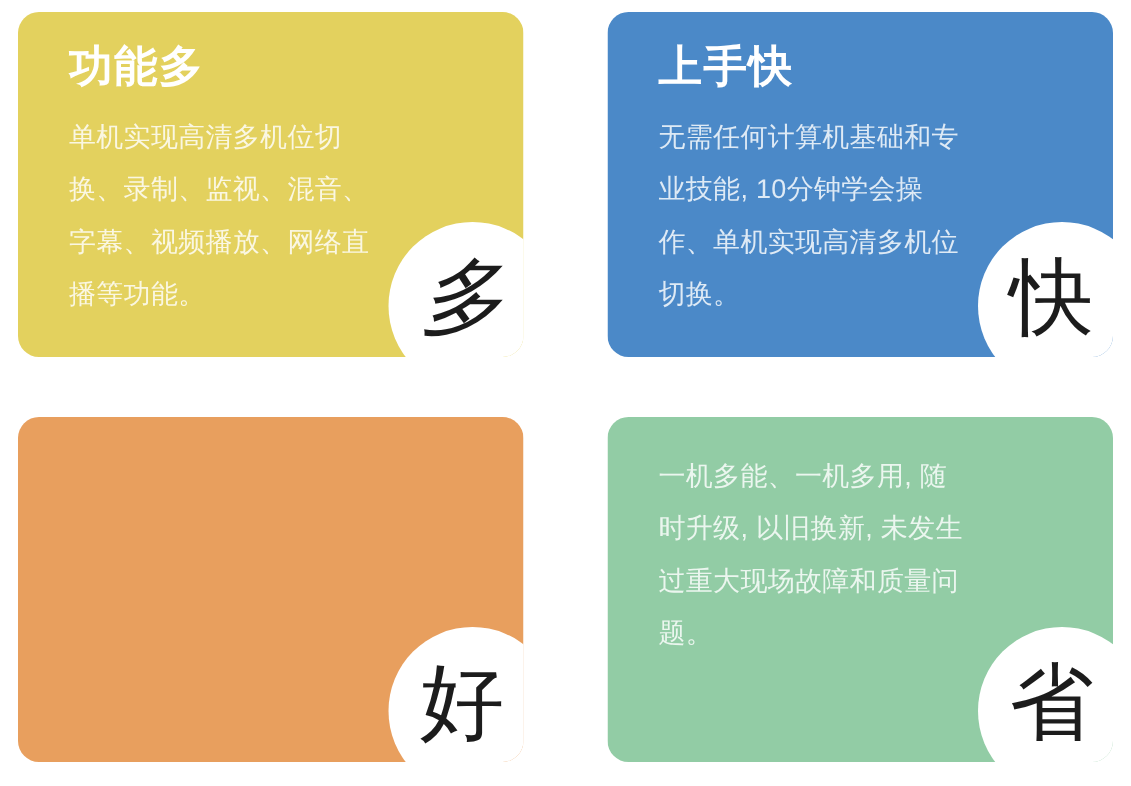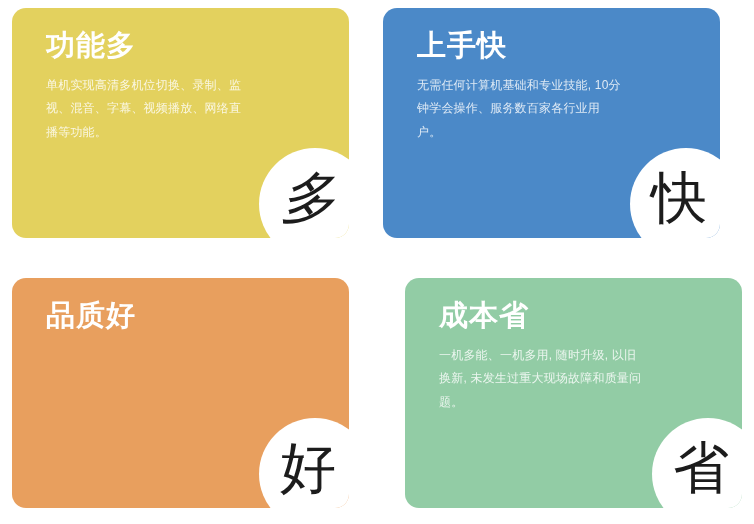--- a/index.html
+++ b/index.html
@@ -62,21 +62,21 @@
     font-size: 29px;
     font-weight: bold;
     color: #ffffff;
     letter-spacing: 1px;
     line-height: 1.1;
     margin: 0 0 12px 0;
     white-space: pre;
   }
 
   .card-desc {
-    font-size: 12px;
+    font-size: 18px;
     line-height: 1.95;
     color: rgba(255,255,255,0.82);
     margin: 0;
     width: 206px;
     letter-spacing: 0.2px;
     white-space: pre-wrap;
   }
 
   
   .card-badge {
@@ -97,21 +97,21 @@
     padding-bottom: 12px;
     box-sizing: border-box;
     pointer-events: none;
   }
   .card-badge.slanted {
     font-style: italic;
   }
 
   
   .card-pos-0 { left: 12px;  top: 8px;   }
-  .card-pos-1 { left: 383px; top: 8px; text-decoration: underline;   }
+  .card-pos-1 { left: 405px; top: 8px; text-decoration: underline;   }
   .card-pos-2 { left: 12px;  top: 278px; }
   .card-pos-3 { left: 405px; top: 278px; }
 </style>
 </head>
 <body>
 
 <div id="feature-grid" style="background: rgb(255, 255, 255); width: 618px; height: 524px; padding-left: 34px;">
     <div class="feature-card card-pos-0">
       <div class="card-surface">
         <div class="card-fill" style="background: rgb(227, 209, 94);"></div>
@@ -123,38 +123,36 @@
       </div>
       <div class="card-badge slanted" style="color: rgb(28, 28, 28);">多</div>
     </div>
     <div class="feature-card card-pos-1">
       <div class="card-surface">
         <div class="card-fill" style="background: rgb(75, 137, 200);"></div>
         <div class="card-notch" style="background: rgb(255, 255, 255);"></div>
       </div>
       <div class="card-body">
         <div class="card-title" style="color: rgb(255, 255, 255);">上手快</div>
-        <div class="card-desc">无需任何计算机基础和专业技能, 10分钟学会操作、服务数百家各行业用户。</div>
+        <div class="card-desc">无需任何计算机基础和专业技能, 10分钟学会操作、单机实现高清多机位切换。</div>
       </div>
       <div class="card-badge" style="color: rgb(28, 28, 28);">快</div>
     </div>
     <div class="feature-card card-pos-2">
       <div class="card-surface">
         <div class="card-fill" style="background: rgb(232, 159, 94);"></div>
         <div class="card-notch" style="background: rgb(255, 255, 255);"></div>
       </div>
       <div class="card-body">
-        <div class="card-title" style="color: rgb(255, 255, 255);">品质好</div>
       </div>
       <div class="card-badge" style="color: rgb(28, 28, 28);">好</div>
     </div>
     <div class="feature-card card-pos-3">
       <div class="card-surface">
         <div class="card-fill" style="background: rgb(146, 204, 165);"></div>
         <div class="card-notch" style="background: rgb(255, 255, 255);"></div>
       </div>
       <div class="card-body">
-        <div class="card-title" style="color: rgb(255, 255, 255);">成本省</div>
         <div class="card-desc">一机多能、一机多用, 随时升级, 以旧换新, 未发生过重大现场故障和质量问题。</div>
       </div>
       <div class="card-badge" style="color: rgb(28, 28, 28);">省</div>
     </div>
   </div>
 
 </body></html>

